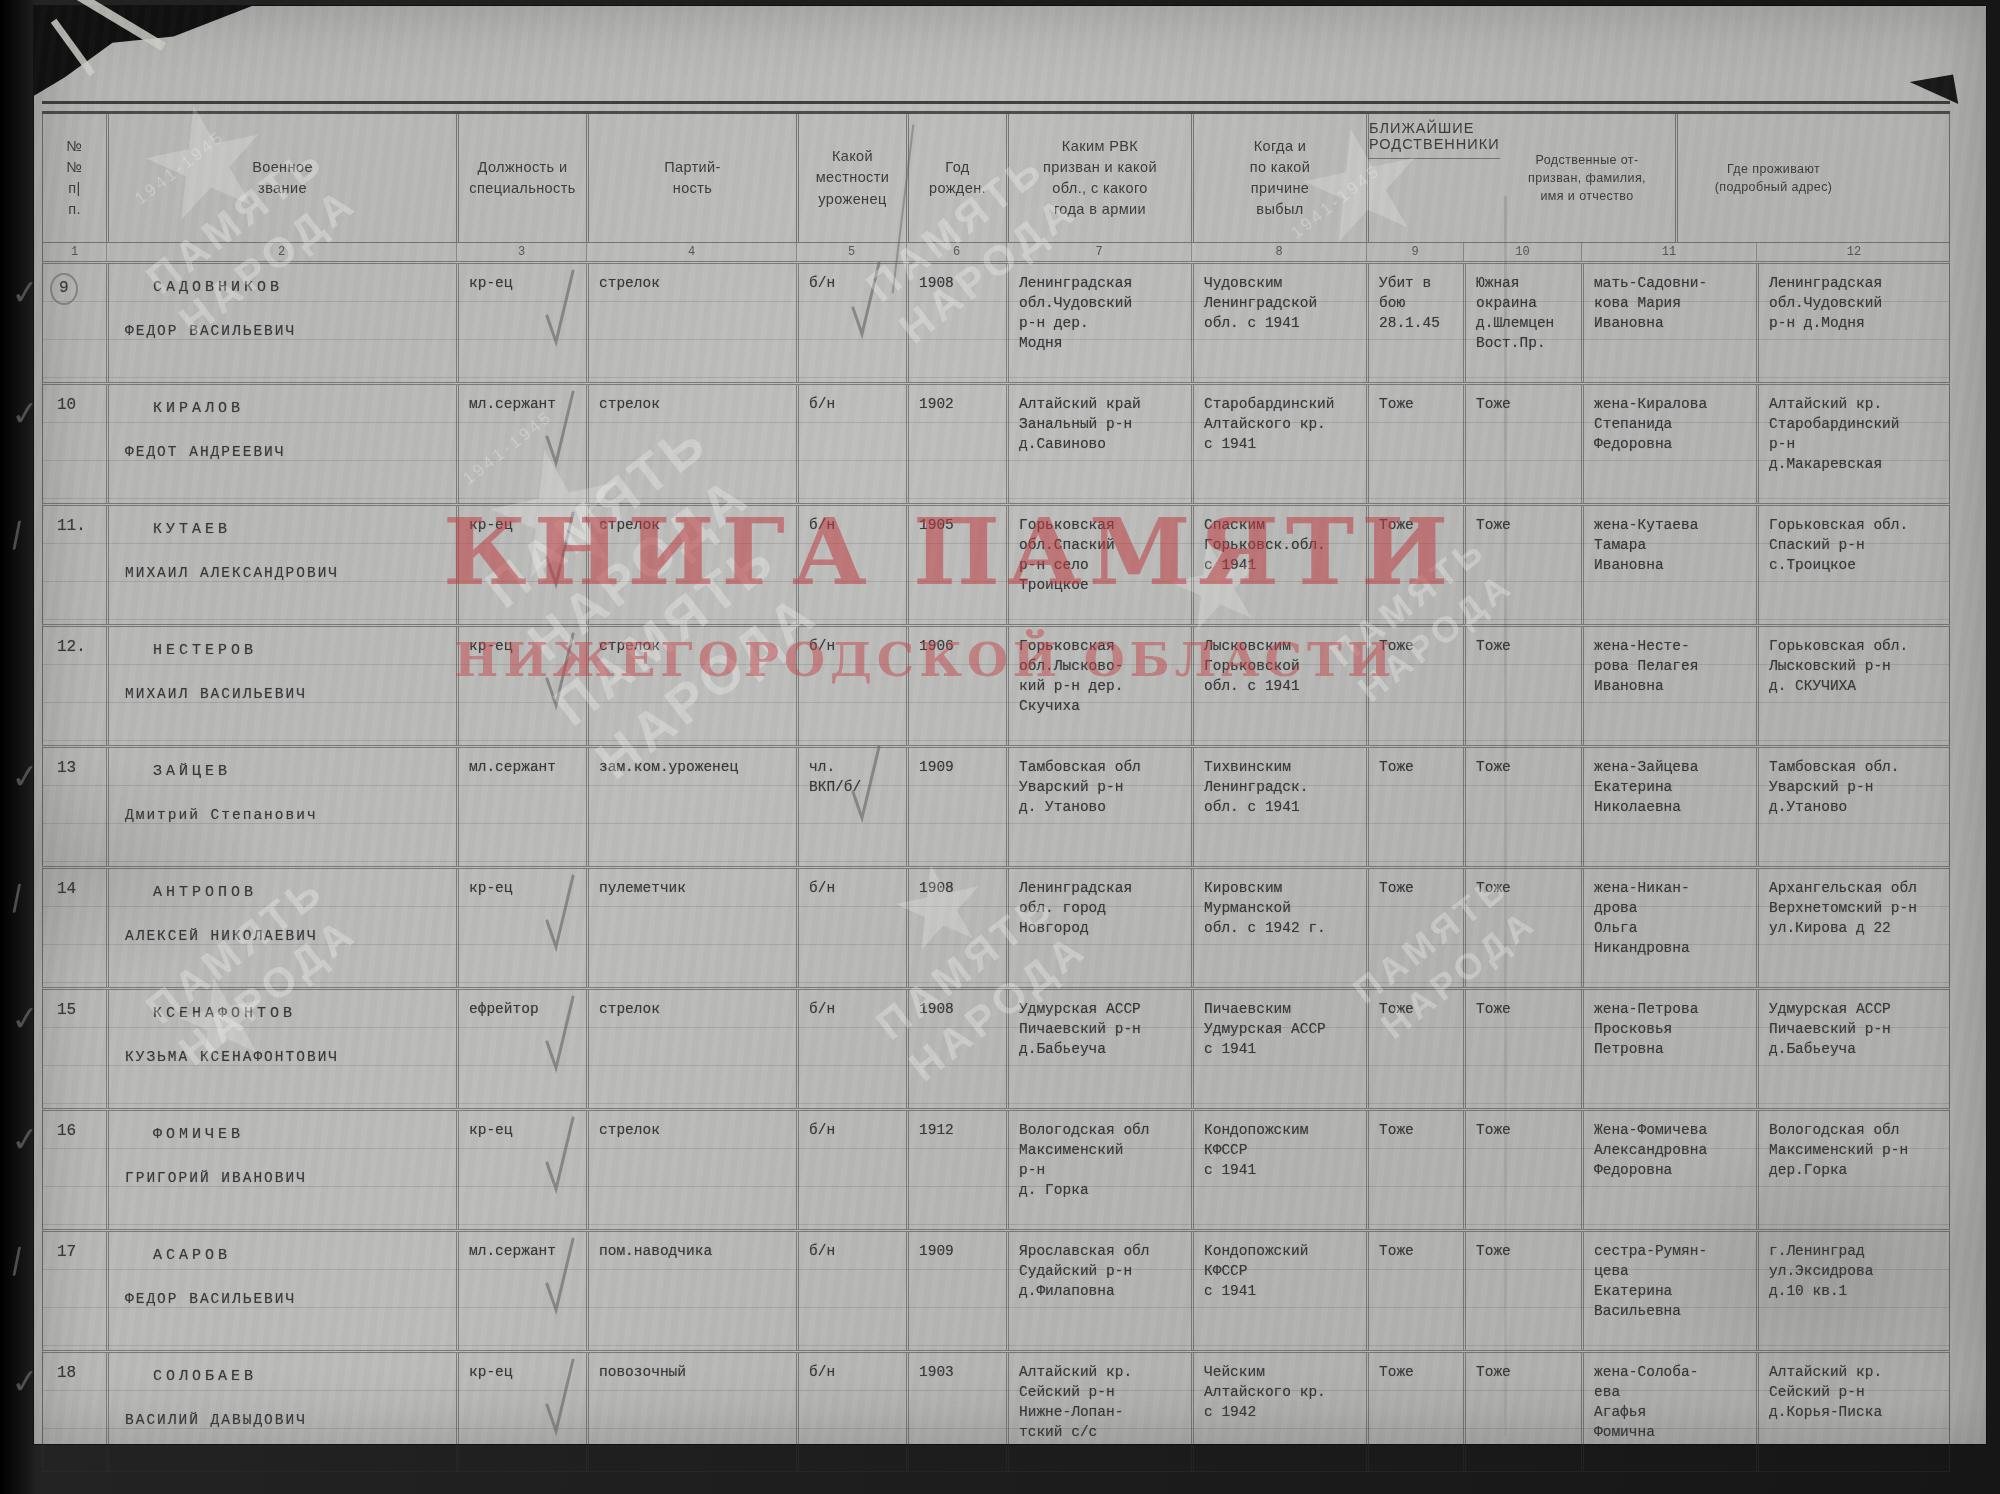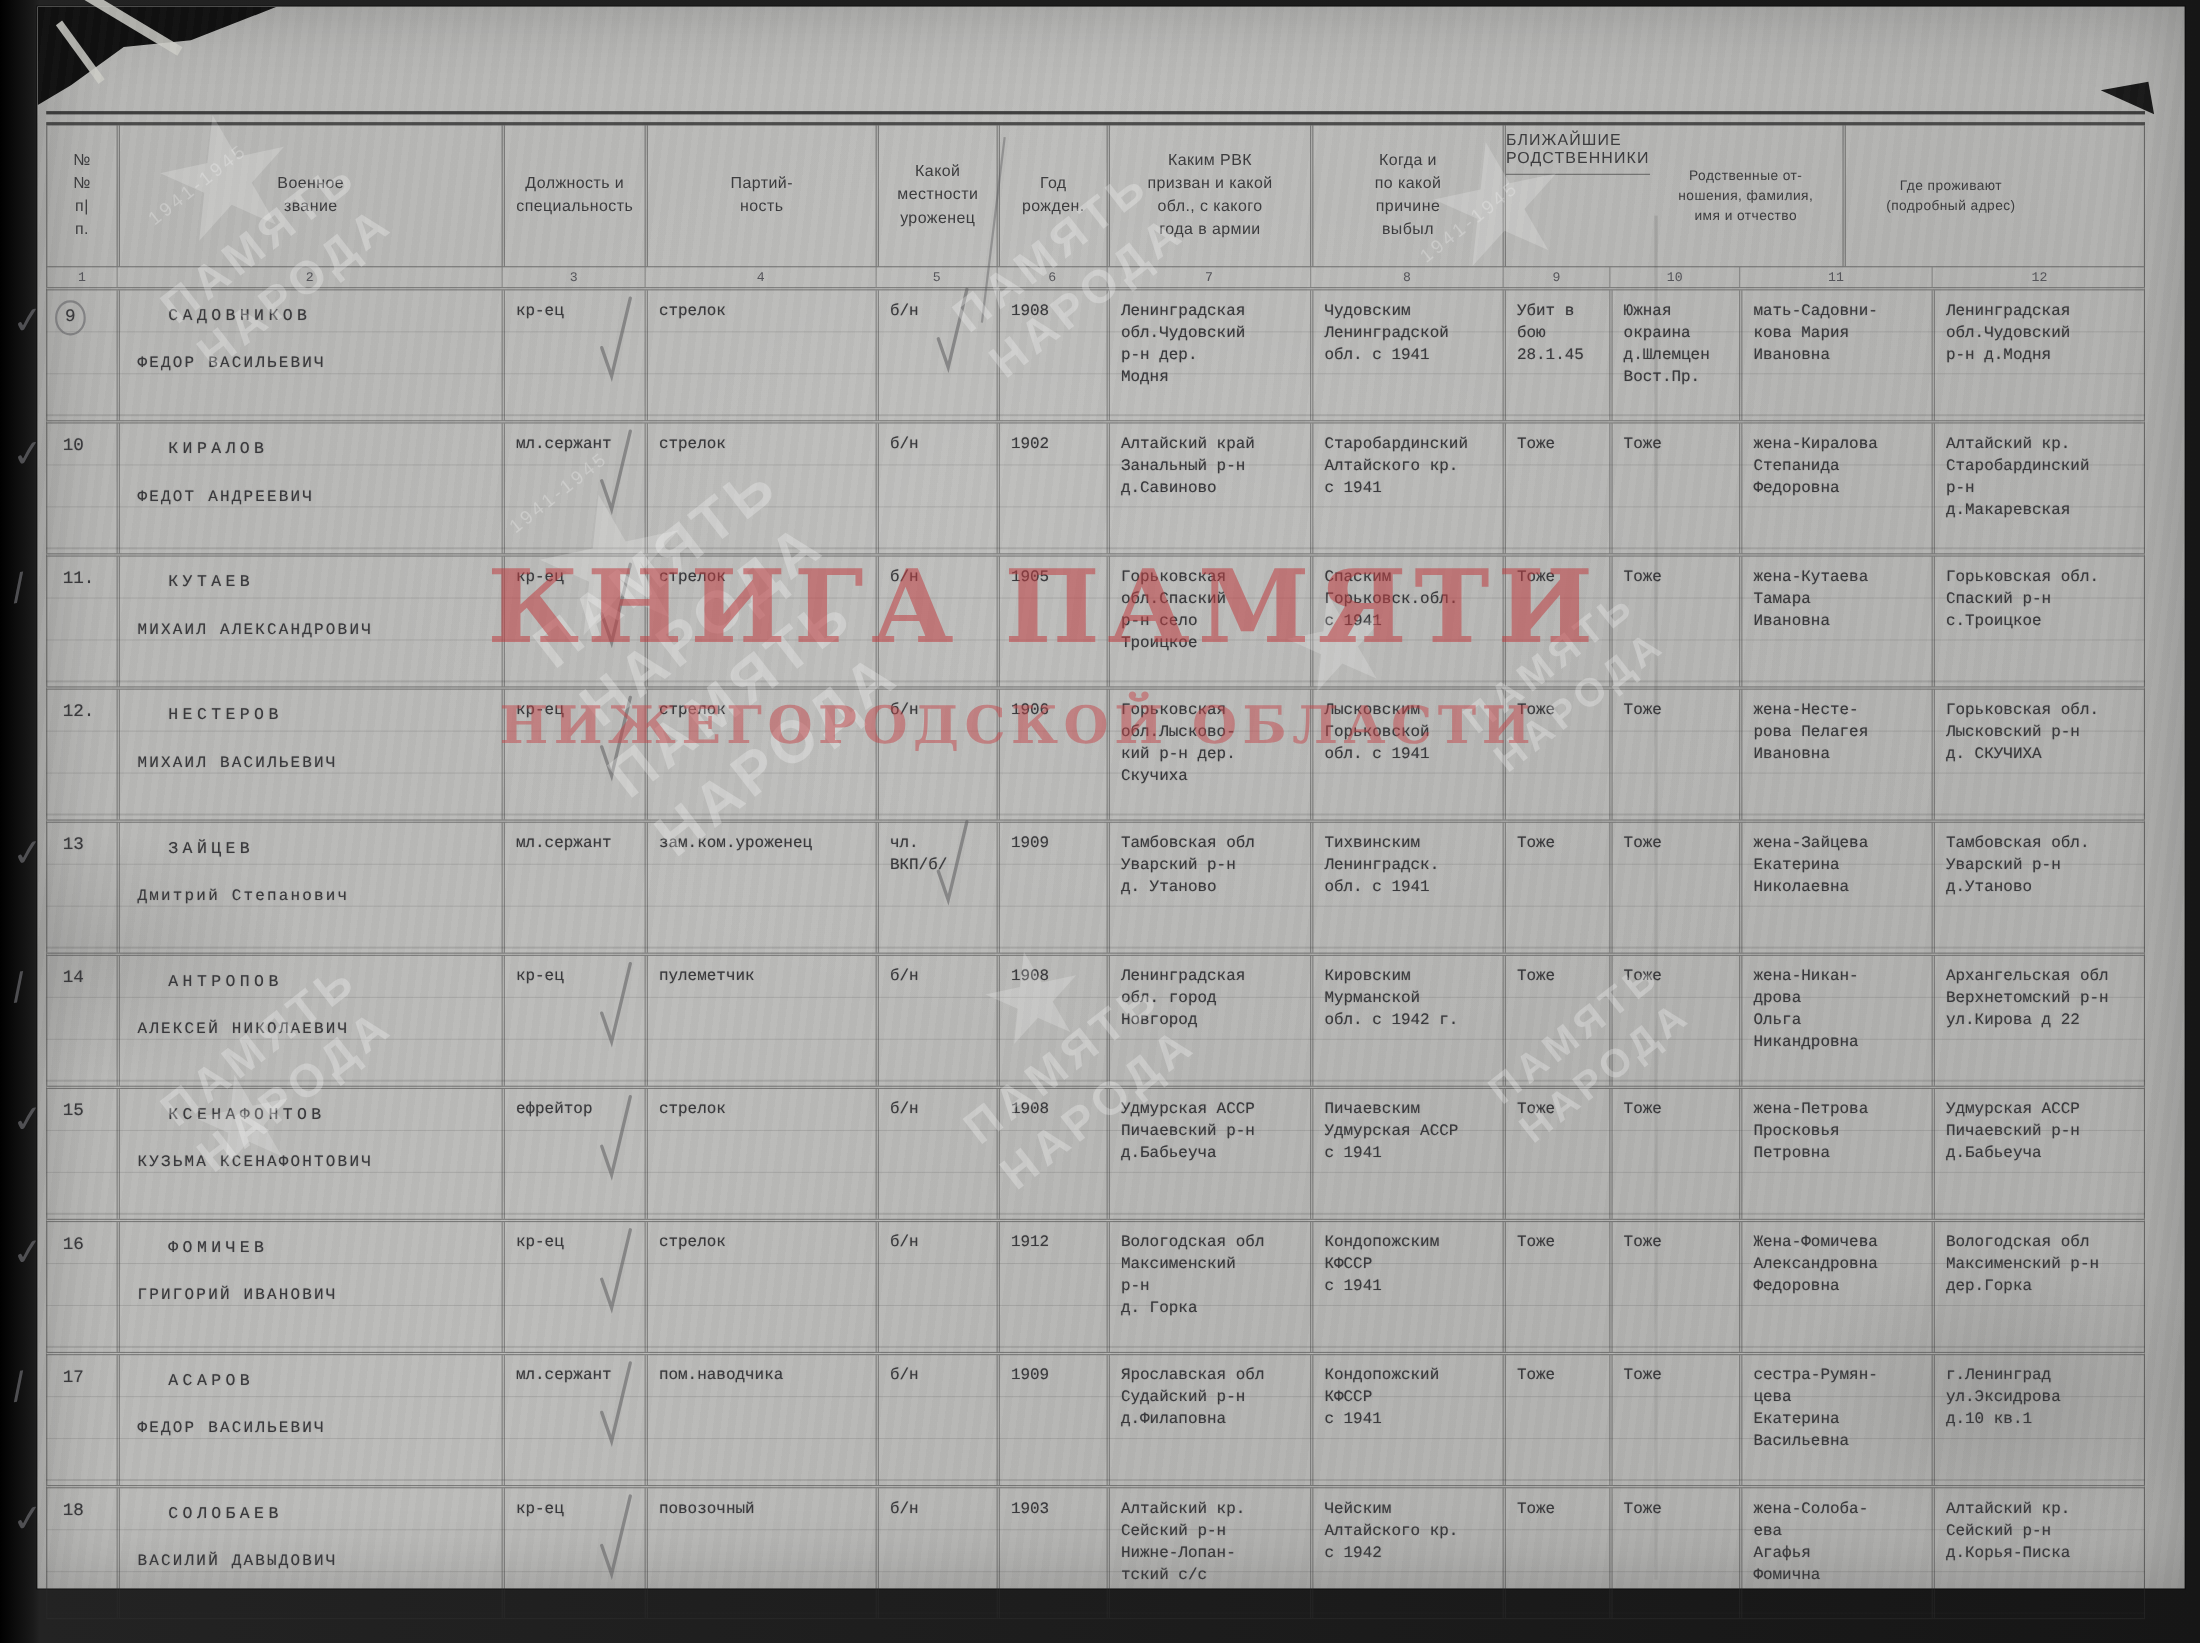--- a/index.html
+++ b/index.html
@@ -109,21 +109,21 @@
 обл., с какого
 года в армии</div>
         <div class="hc">Когда и
 по какой
 причине
 выбыл</div>
         <div class="grp">
           <div class="grp-title">БЛИЖАЙШИЕ РОДСТВЕННИКИ</div>
           <div class="grp-sub">
             <div class="hc">Родственные от-
-ношения, фамилия,
+призван, фамилия,
 имя и отчество</div>
             <div class="hc">Где проживают
 (подробный адрес)</div>
           </div>
         </div>
       </div>
 
       <div class="numstrip" id="numstrip" style="grid-template-columns: 63px 350px 130px 210px 110px 100px 185px 175px 97px 118px 175px 195px;">
           <div class="nc">1</div>
           <div class="nc">2</div>

